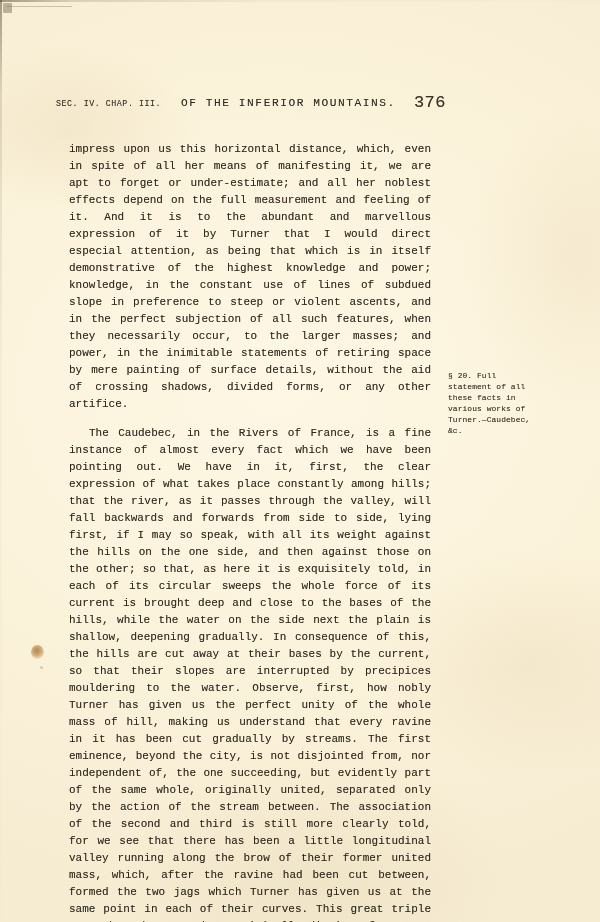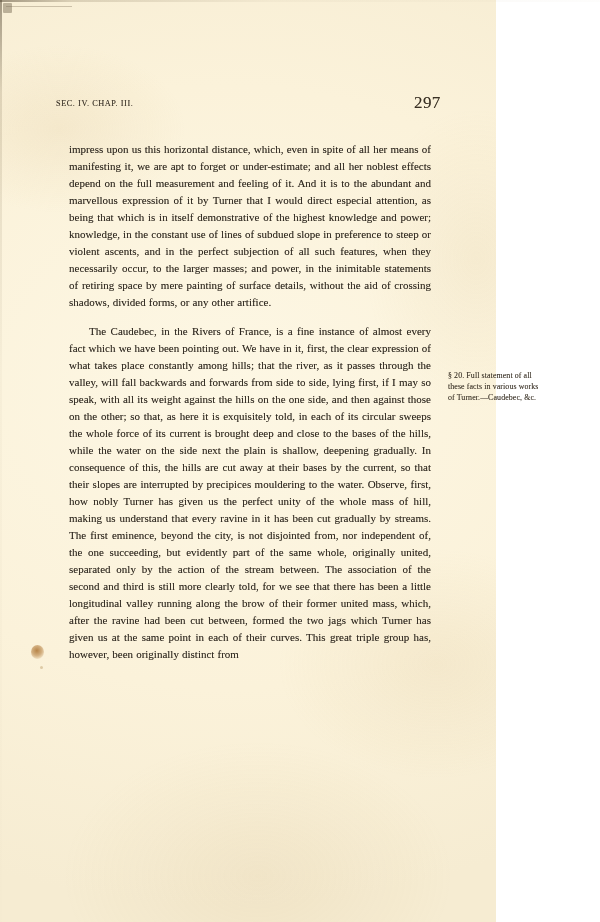--- a/index.html
+++ b/index.html
@@ -10,25 +10,26 @@
   body {
     width: 600px;
     height: 922px;
     overflow: hidden;
     font-family: "Liberation Serif", "DejaVu Serif", serif;
   }
 
   
   #scan-page {
     position: relative;
-    width: 496px;
+    width: 600px;
     height: 922px;
     background:
       radial-gradient(ellipse 640px 520px at 46% 42%, #fdf7e4 0%, #fbf2da 58%, #f6ecd2 100%);
     box-sizing: border-box;
+    font-family: Liberation Mono, monospace;
   }
 
   
   #paper-texture {
     position: absolute;
     inset: 0;
     pointer-events: none;
     background:
       radial-gradient(ellipse 180px 120px at 12% 14%, rgba(213,193,150,0.16), rgba(0,0,0,0) 70%),
       radial-gradient(ellipse 220px 160px at 88% 72%, rgba(211,191,147,0.14), rgba(0,0,0,0) 72%),
@@ -178,23 +179,24 @@
   <div id="paper-texture"></div>
   <div id="scan-edge-top"></div>
   <div id="scan-edge-left"></div>
   <div id="scan-corner-mark"></div>
   <div id="scan-rule-top"></div>
   <div id="foxing-spot"></div>
   <div id="foxing-speck"></div>
 
   <div id="running-head">
     <div id="head-section" class="ink">SEC. IV. CHAP. III.</div>
+    <div id="head-title" class="ink">OF THE INFERIOR MOUNTAINS.</div>
   </div>
 
-  <div id="page-number" class="ink">297</div>
+  <div id="page-number" class="ink">376</div>
 
   <div id="body-column">
     <p id="paragraph-1" class="body-paragraph ink">impress upon us this horizontal distance, which, even in spite of all her means of manifesting it, we are apt to forget or under-estimate; and all her noblest effects depend on the full measurement and feeling of it. And it is to the abundant and marvellous expression of it by Turner that I would direct especial attention, as being that which is in itself demonstrative of the highest knowledge and power; knowledge, in the constant use of lines of subdued slope in preference to steep or violent ascents, and in the perfect subjection of all such features, when they necessarily occur, to the larger masses; and power, in the inimitable statements of retiring space by mere painting of surface details, without the aid of crossing shadows, divided forms, or any other artifice.</p>
     <p id="paragraph-2" class="body-paragraph ink">The Caudebec, in the Rivers of France, is a fine instance of almost every fact which we have been pointing out. We have in it, first, the clear expression of what takes place constantly among hills; that the river, as it passes through the valley, will fall backwards and forwards from side to side, lying first, if I may so speak, with all its weight against the hills on the one side, and then against those on the other; so that, as here it is exquisitely told, in each of its circular sweeps the whole force of its current is brought deep and close to the bases of the hills, while the water on the side next the plain is shallow, deepening gradually. In consequence of this, the hills are cut away at their bases by the current, so that their slopes are interrupted by precipices mouldering to the water. Observe, first, how nobly Turner has given us the perfect unity of the whole mass of hill, making us understand that every ravine in it has been cut gradually by streams. The first eminence, beyond the city, is not disjointed from, nor independent of, the one succeeding, but evidently part of the same whole, originally united, separated only by the action of the stream between. The association of the second and third is still more clearly told, for we see that there has been a little longitudinal valley running along the brow of their former united mass, which, after the ravine had been cut between, formed the two jags which Turner has given us at the same point in each of their curves. This great triple group has, however, been originally distinct from</p>
   </div>
 
   <div id="margin-note" class="ink">§ 20. Full statement of all these facts in various works of Turner.—Caudebec, &amp;c.</div>
 
 </div>
 

